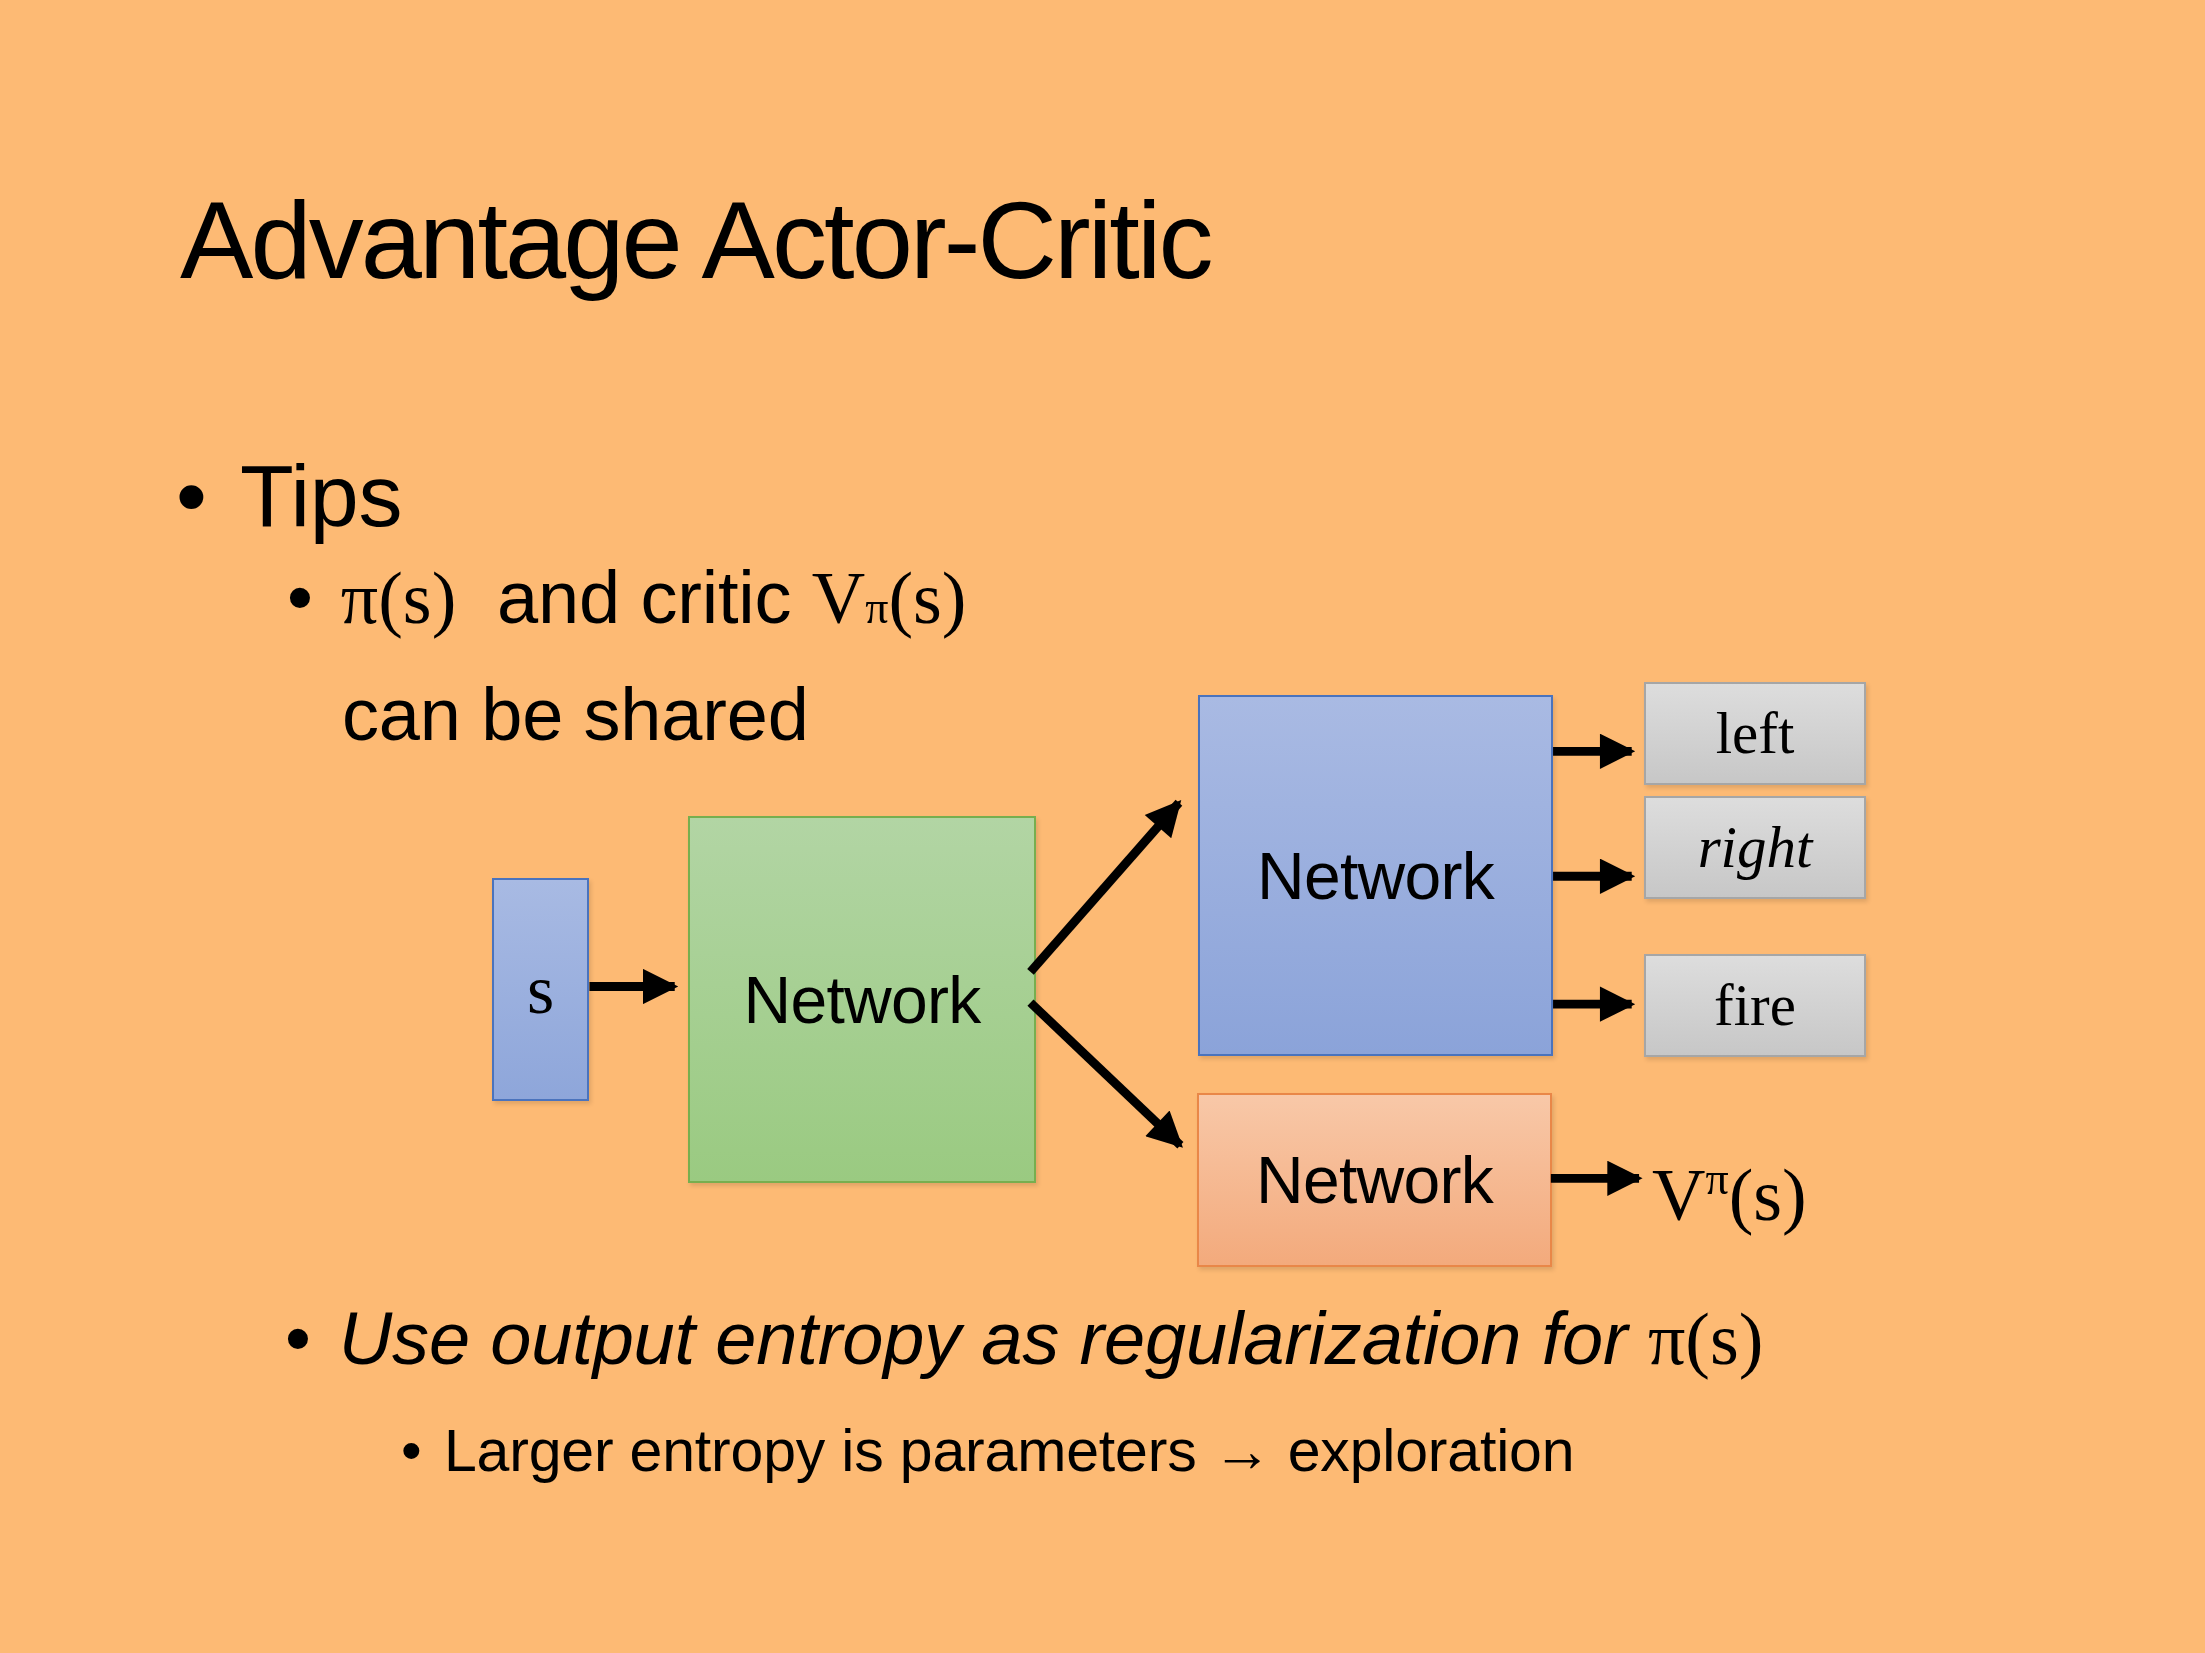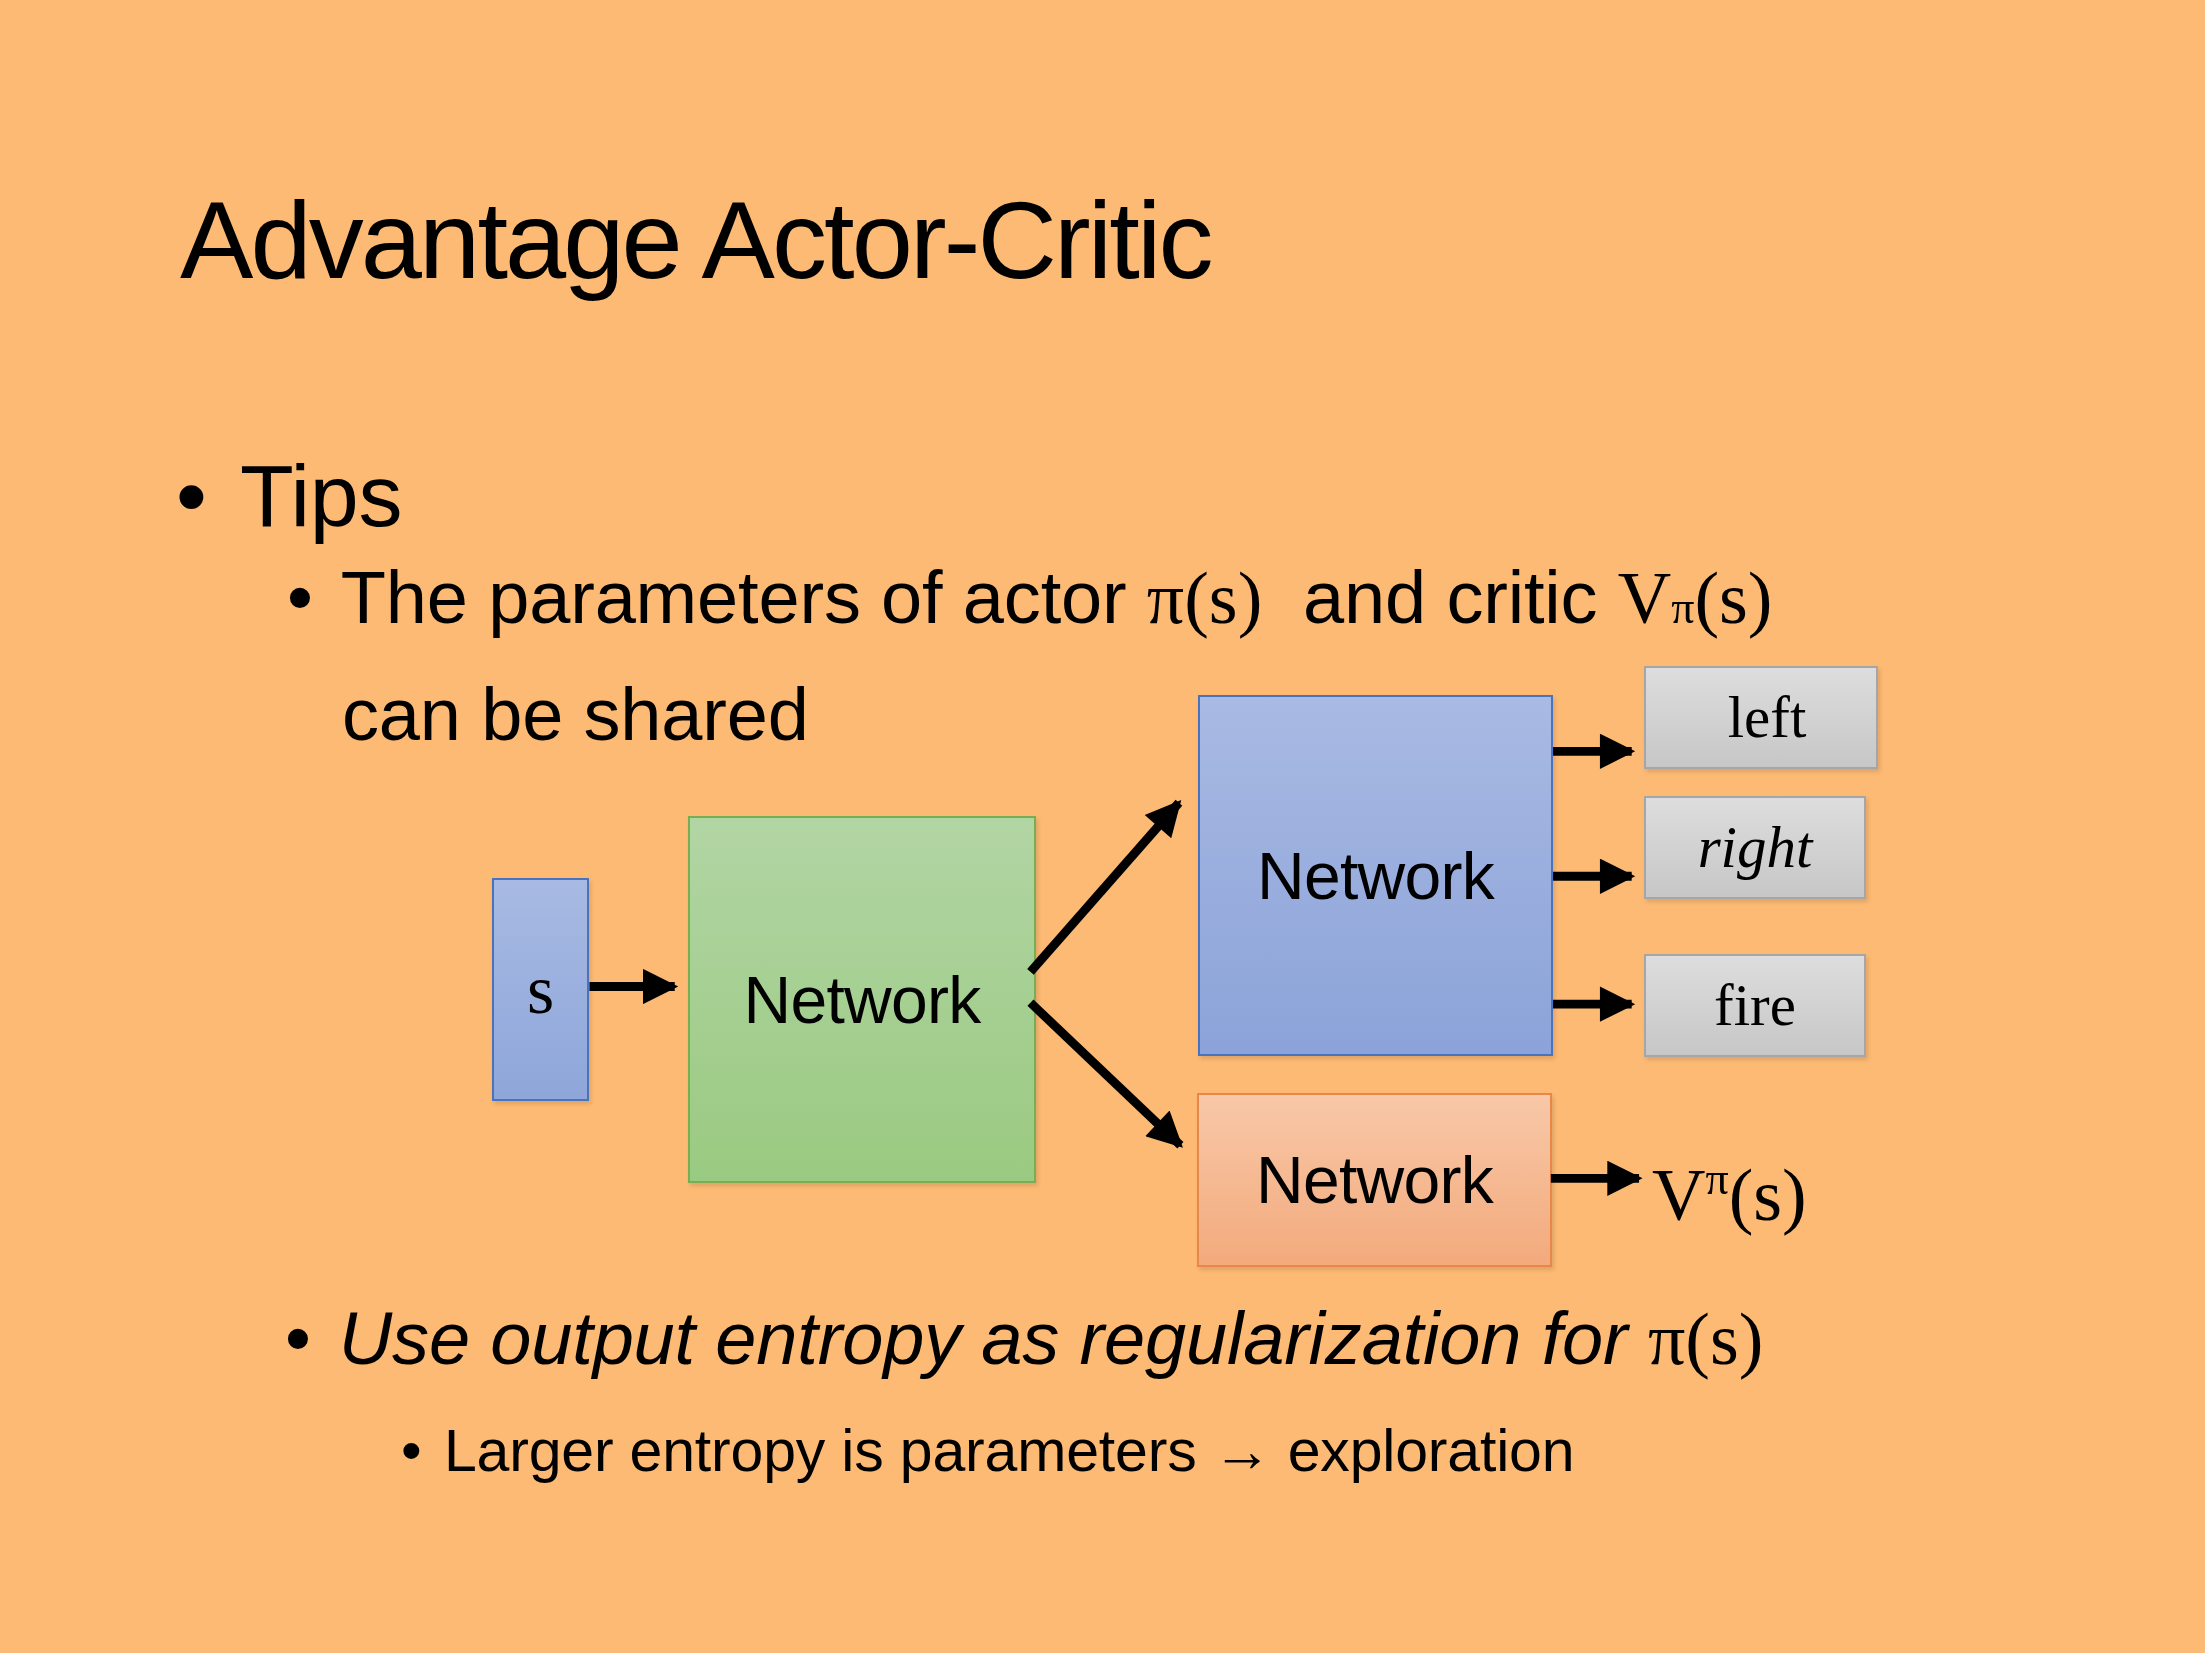--- a/index.html
+++ b/index.html
@@ -28,41 +28,40 @@
   .state-box .mi{font-size:70px;}
   .shared-box{left:688px;top:816px;width:344px;height:363px;
      background:linear-gradient(180deg,#b2d5a4,#9aca81);border:2.2px solid #77ae4f;}
   .actor-box{left:1198px;top:695px;width:351px;height:357px;
      background:linear-gradient(180deg,#a9bae3,#8ba3d9);border:2.2px solid #4a73bd;}
   .critic-box{left:1197px;top:1093px;width:351px;height:170px;
      background:linear-gradient(180deg,#f8c8a8,#f3aa7c);border:2.2px solid #e98748;}
   .action-box{left:1644px;width:218px;height:99px;
      background:linear-gradient(180deg,#dddddd,#c7c7c7);border:2.2px solid #a6a6a6;
      font-family:"Liberation Serif","DejaVu Serif",serif;font-size:59px;letter-spacing:0;}
-  .ab-left{top:666px;padding-left:12px;}
+  .ab-left{top:682px;}
   .ab-right{top:796px;font-style:italic;}
   .ab-fire{top:954px;align-items:center;}
   .value-label{left:1652px;top:1158px;font-size:74px;}
   .arrows{position:absolute;left:0;top:0;width:2205px;height:1654px;pointer-events:none;}
 </style>
 </head>
 <body>
 
 <div class="stage">
 
   <div class="abs title">Advantage Actor-Critic</div>
 
   <div class="abs line l1">
     <span class="bullet">•</span>
     <span>Tips</span>
   </div>
 
   <div class="abs line l2a">
     <span class="bullet">•</span>
-    <span style="white-space:pre;">The parameters of actor </span>
     <span class="mi">π(s)</span>
     <span style="white-space:pre;">  and critic </span>
     <span class="mi">V</span>
     <span class="mi msup">π</span>
     <span class="mi">(s)</span>
   </div>
 
   <div class="abs line l2b">
     <span>can be shared</span>
   </div>

